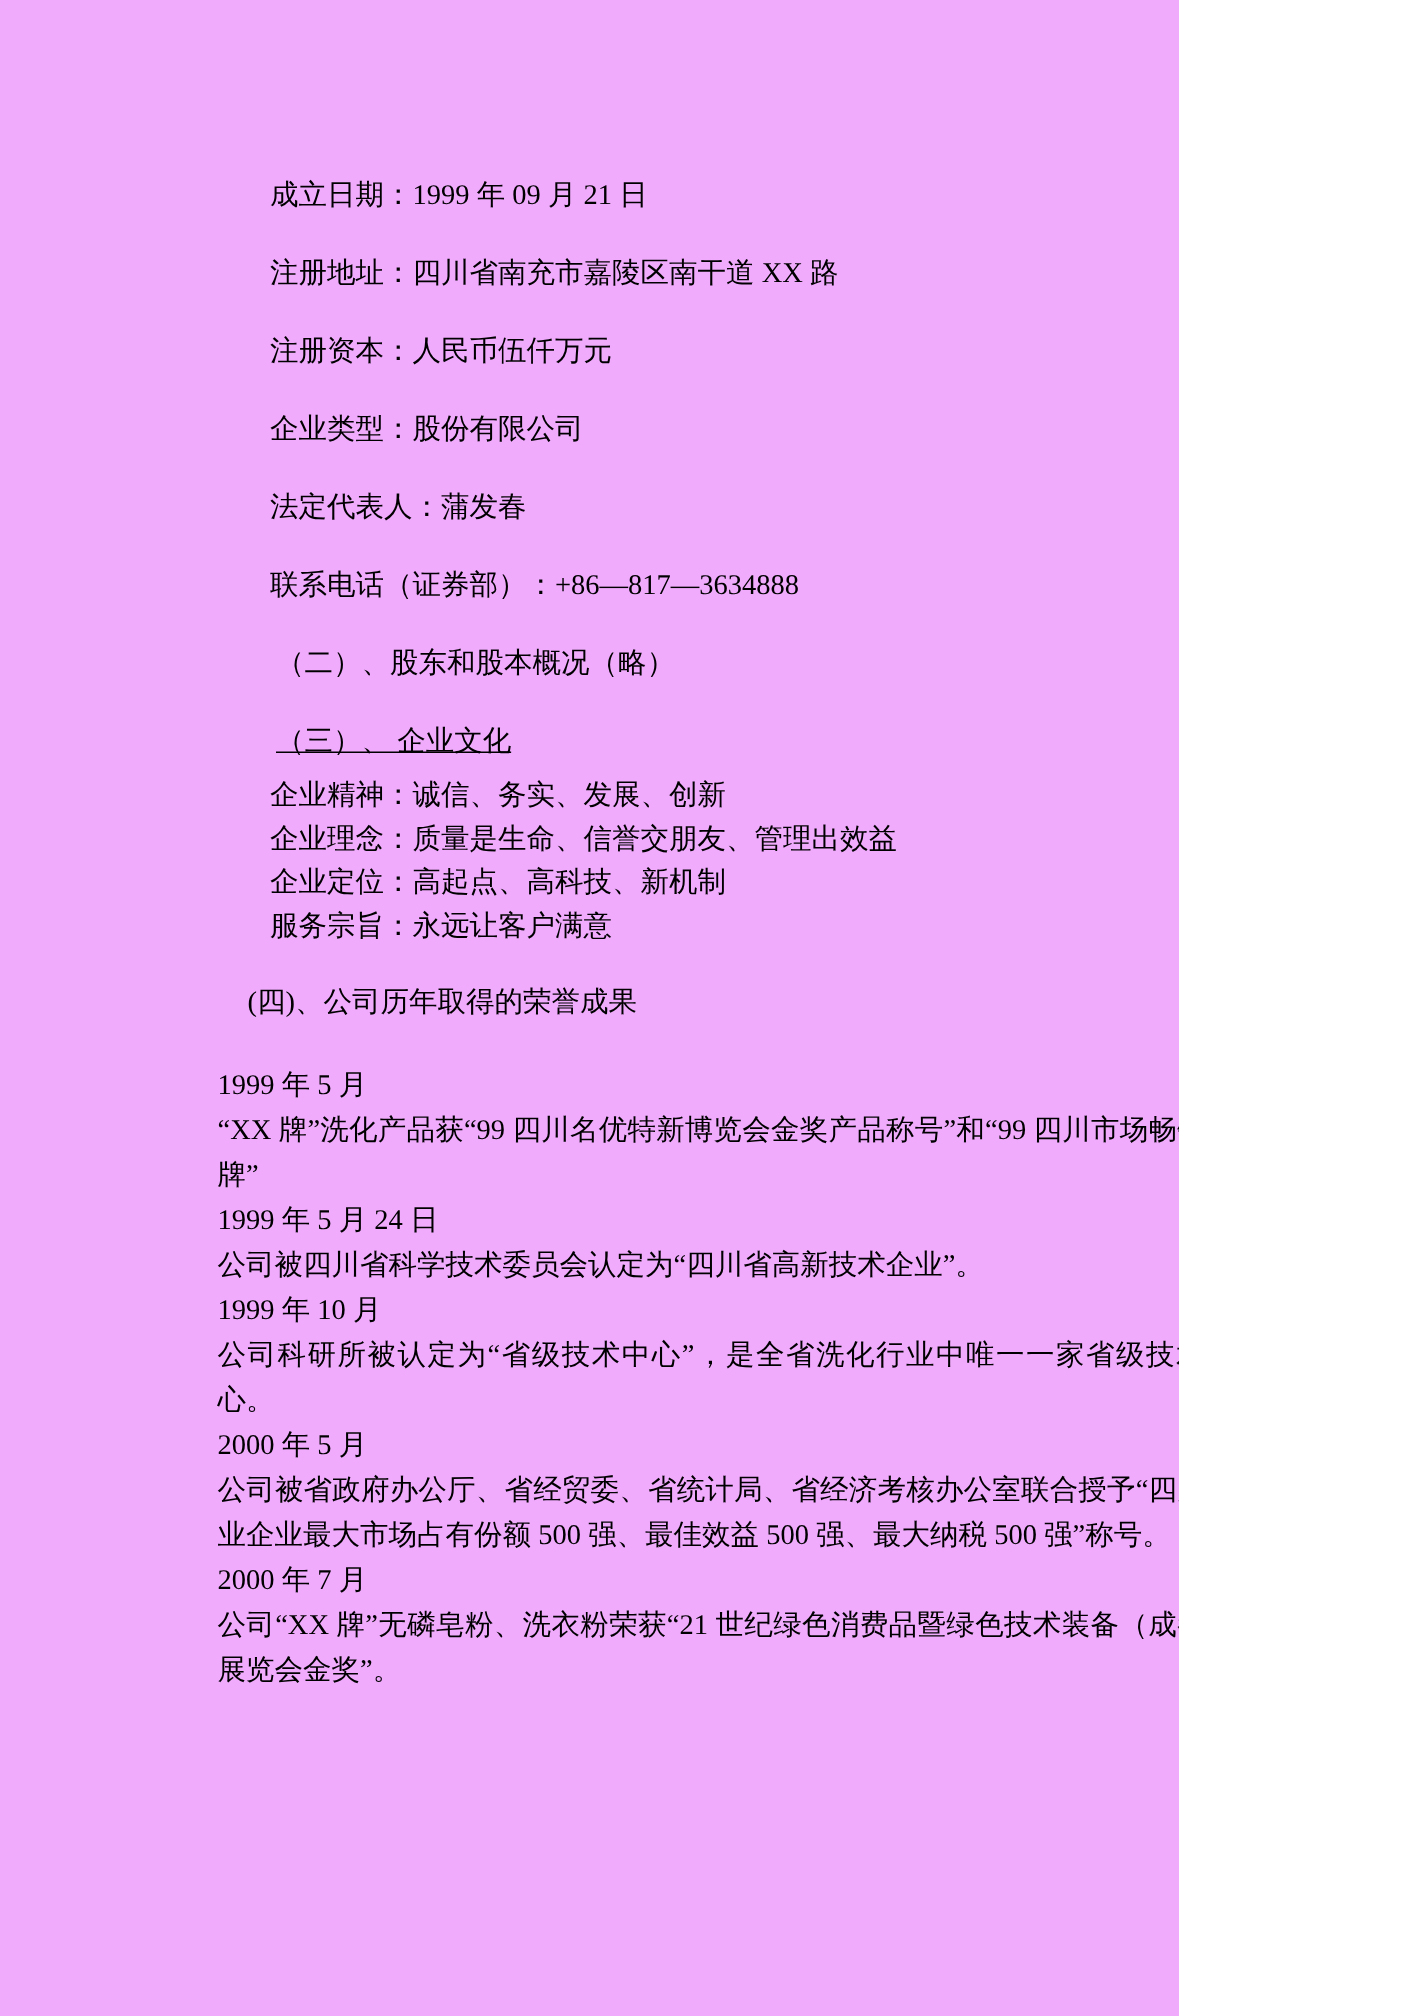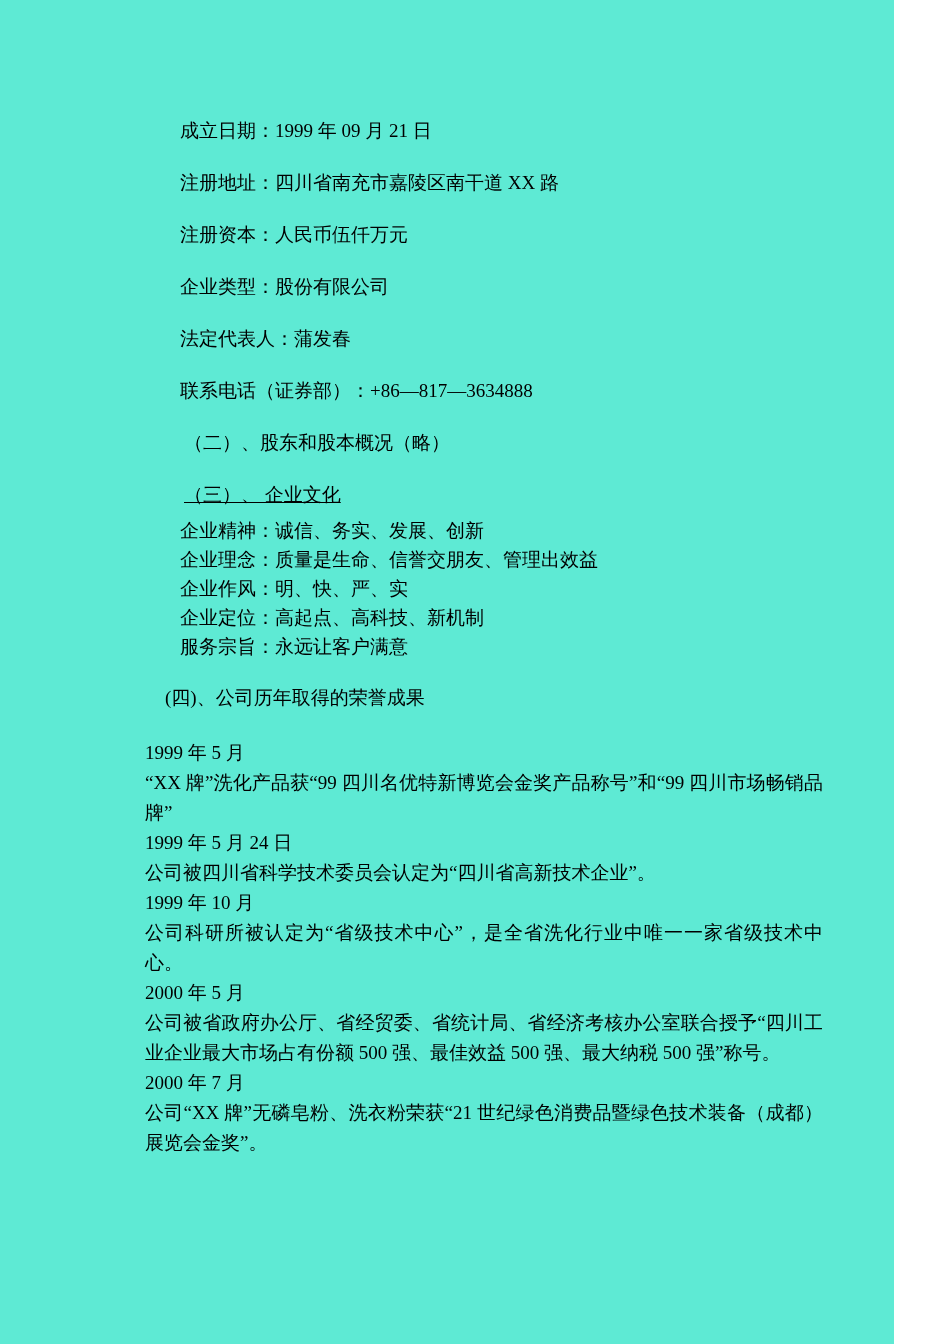--- a/index.html
+++ b/index.html
@@ -8,23 +8,23 @@
     background: #ffffff;
   }
   body {
     width: 950px;
     height: 1344px;
     font-family: "Liberation Serif", "DejaVu Serif", serif;
     color: #000000;
   }
   .page {
     position: relative;
-    width: 894px;
+    width: 786px;
     height: 1344px;
-    background: #5eead4;
+    background: #f0abfc;
     overflow: hidden;
   }
   .content {
     position: absolute;
     left: 145px;
     top: 120px;
     width: 678px;
     font-size: 19px;
   }
   p { margin: 0; padding: 0; }
@@ -79,21 +79,20 @@
     <p class="info-line">注册资本：人民币伍仟万元</p>
     <p class="info-line">企业类型：股份有限公司</p>
     <p class="info-line">法定代表人：蒲发春</p>
     <p class="info-line">联系电话（证券部）：+86—817—3634888</p>
 
     <p class="section-heading heading-shareholders">（二）、股东和股本概况（略）</p>
 
     <p class="section-heading heading-culture">（三）、 企业文化</p>
     <p class="culture-line">企业精神：诚信、务实、发展、创新</p>
     <p class="culture-line">企业理念：质量是生命、信誉交朋友、管理出效益</p>
-    <p class="culture-line">企业作风：明、快、严、实</p>
     <p class="culture-line">企业定位：高起点、高科技、新机制</p>
     <p class="culture-line">服务宗旨：永远让客户满意</p>
 
     <p class="honors-heading">(四)、公司历年取得的荣誉成果</p>
 
     <p class="honor-date">1999 年 5 月</p>
     <p class="honor-text">“XX 牌”洗化产品获“99 四川名优特新博览会金奖产品称号”和“99 四川市场畅销品牌”</p>
     <p class="honor-date">1999 年 5 月 24 日</p>
     <p class="honor-text">公司被四川省科学技术委员会认定为“四川省高新技术企业”。</p>
     <p class="honor-date">1999 年 10 月</p>

